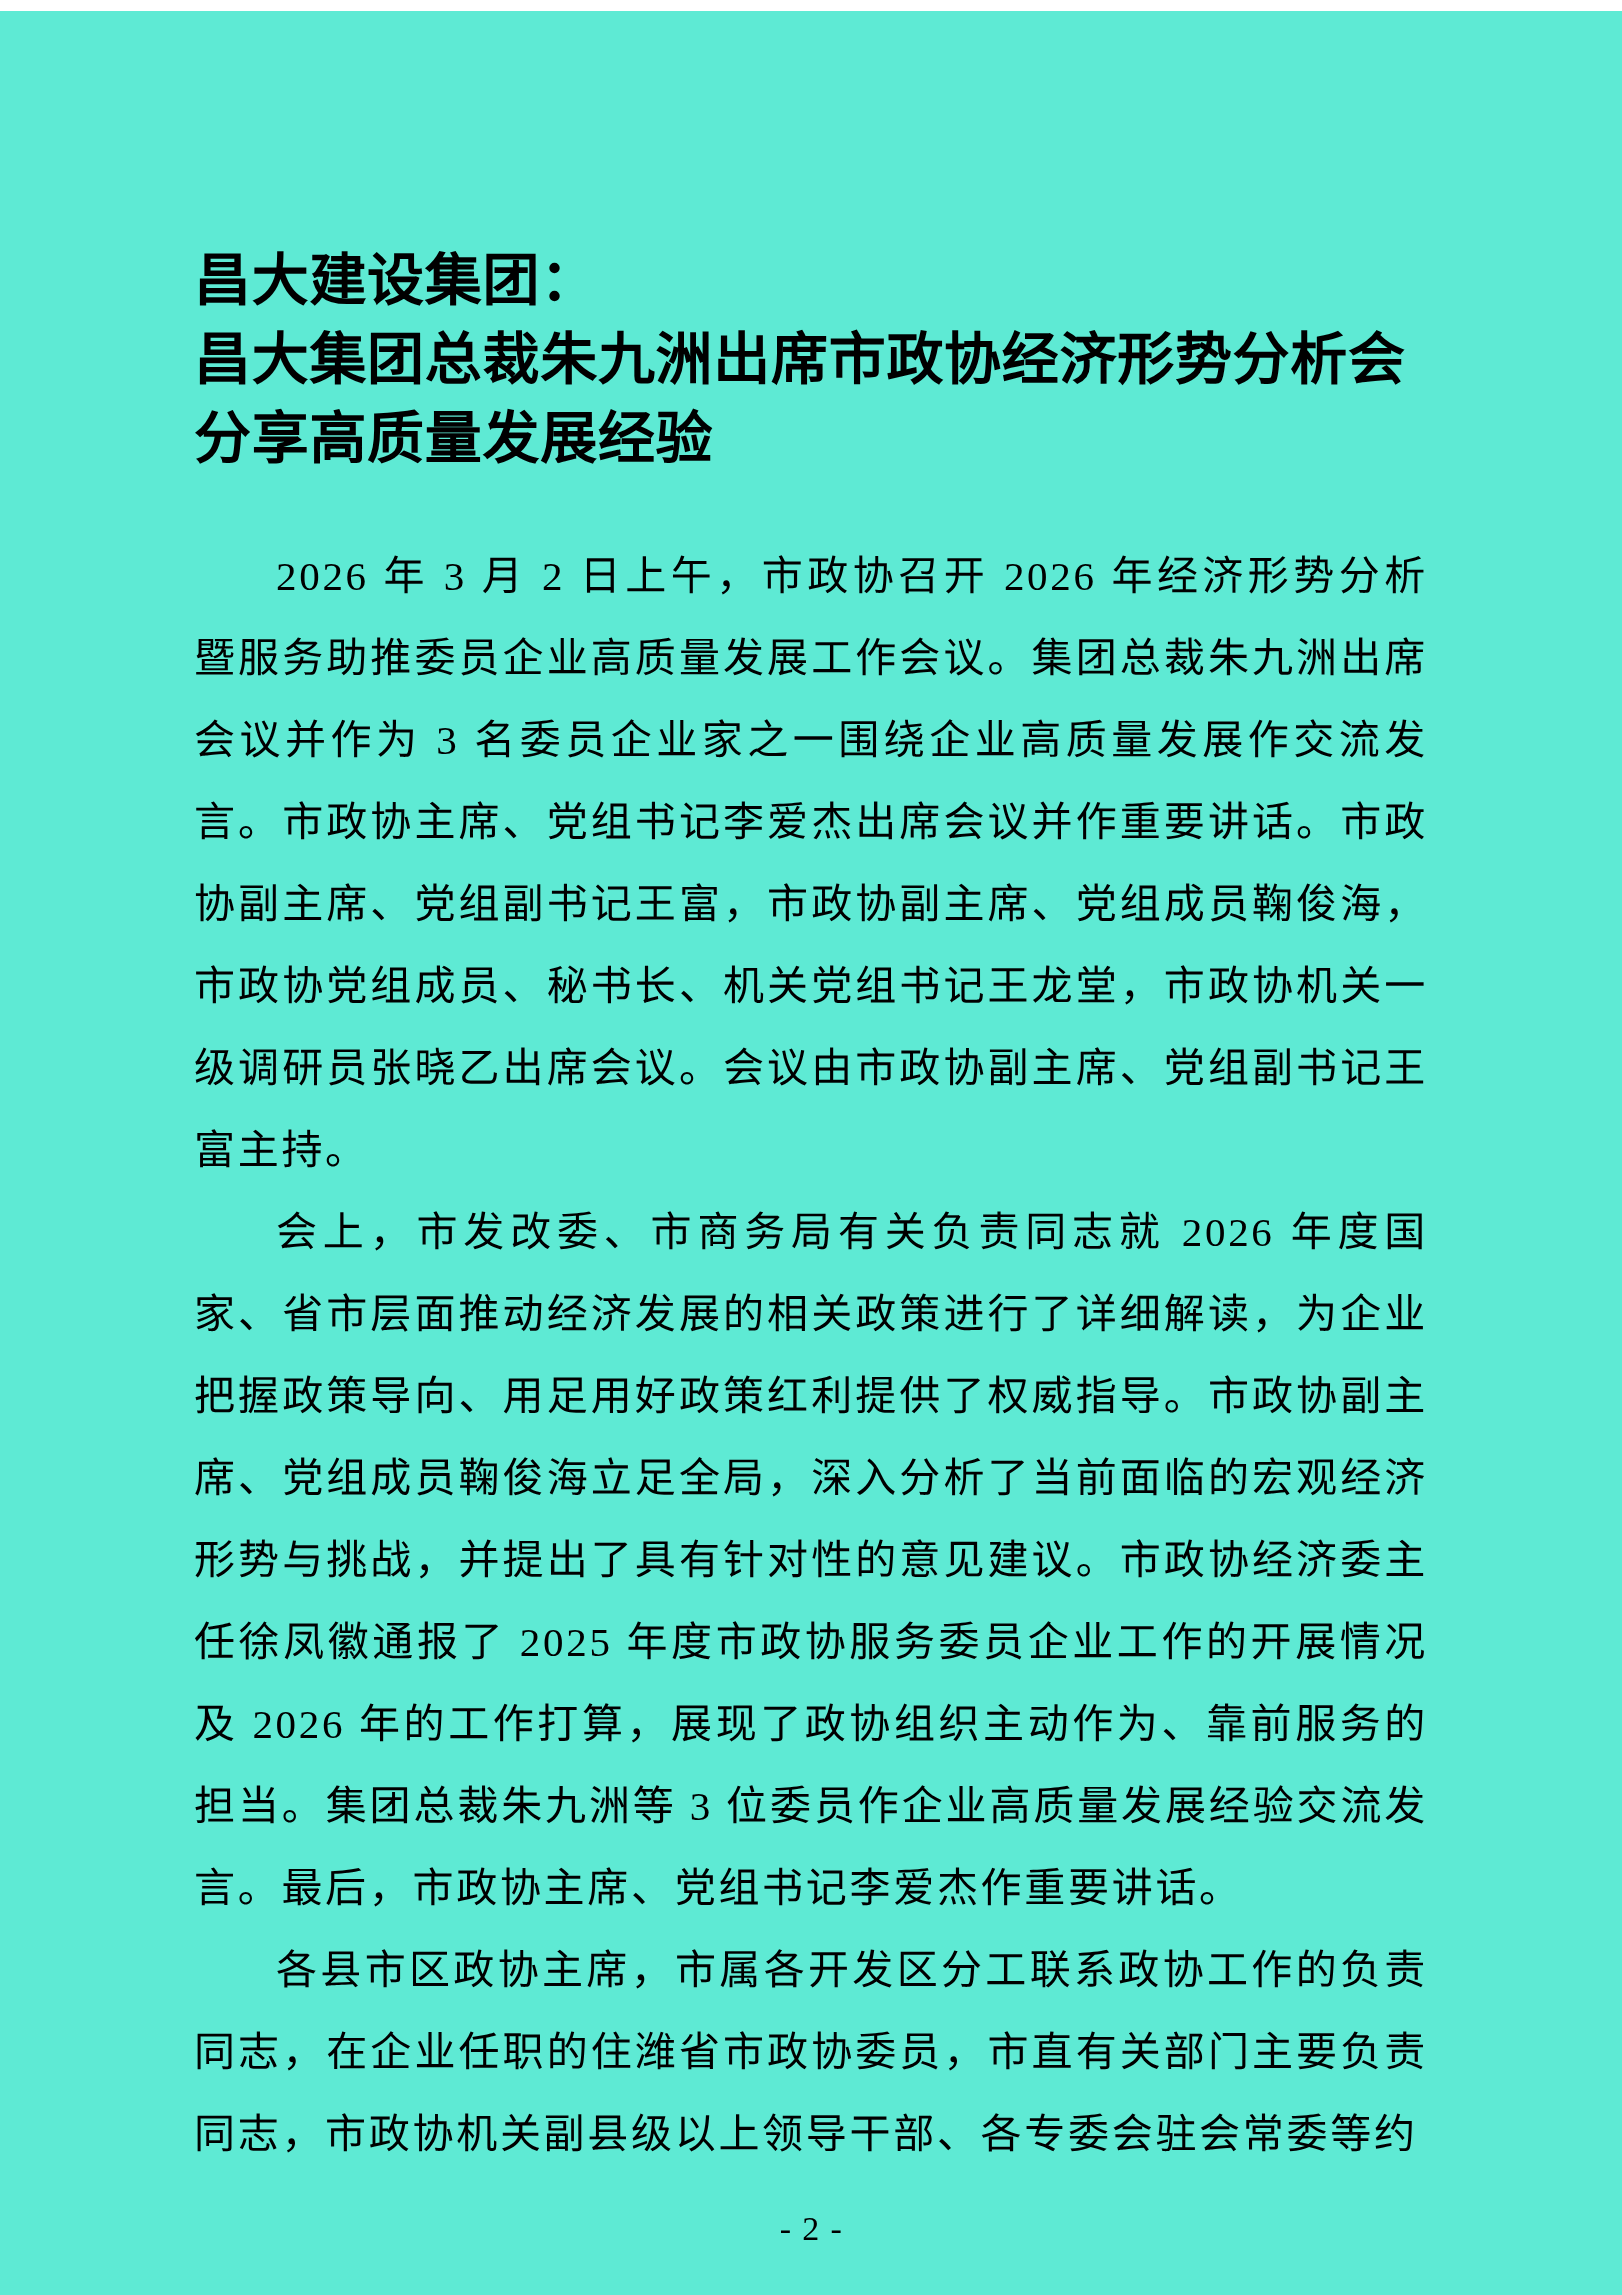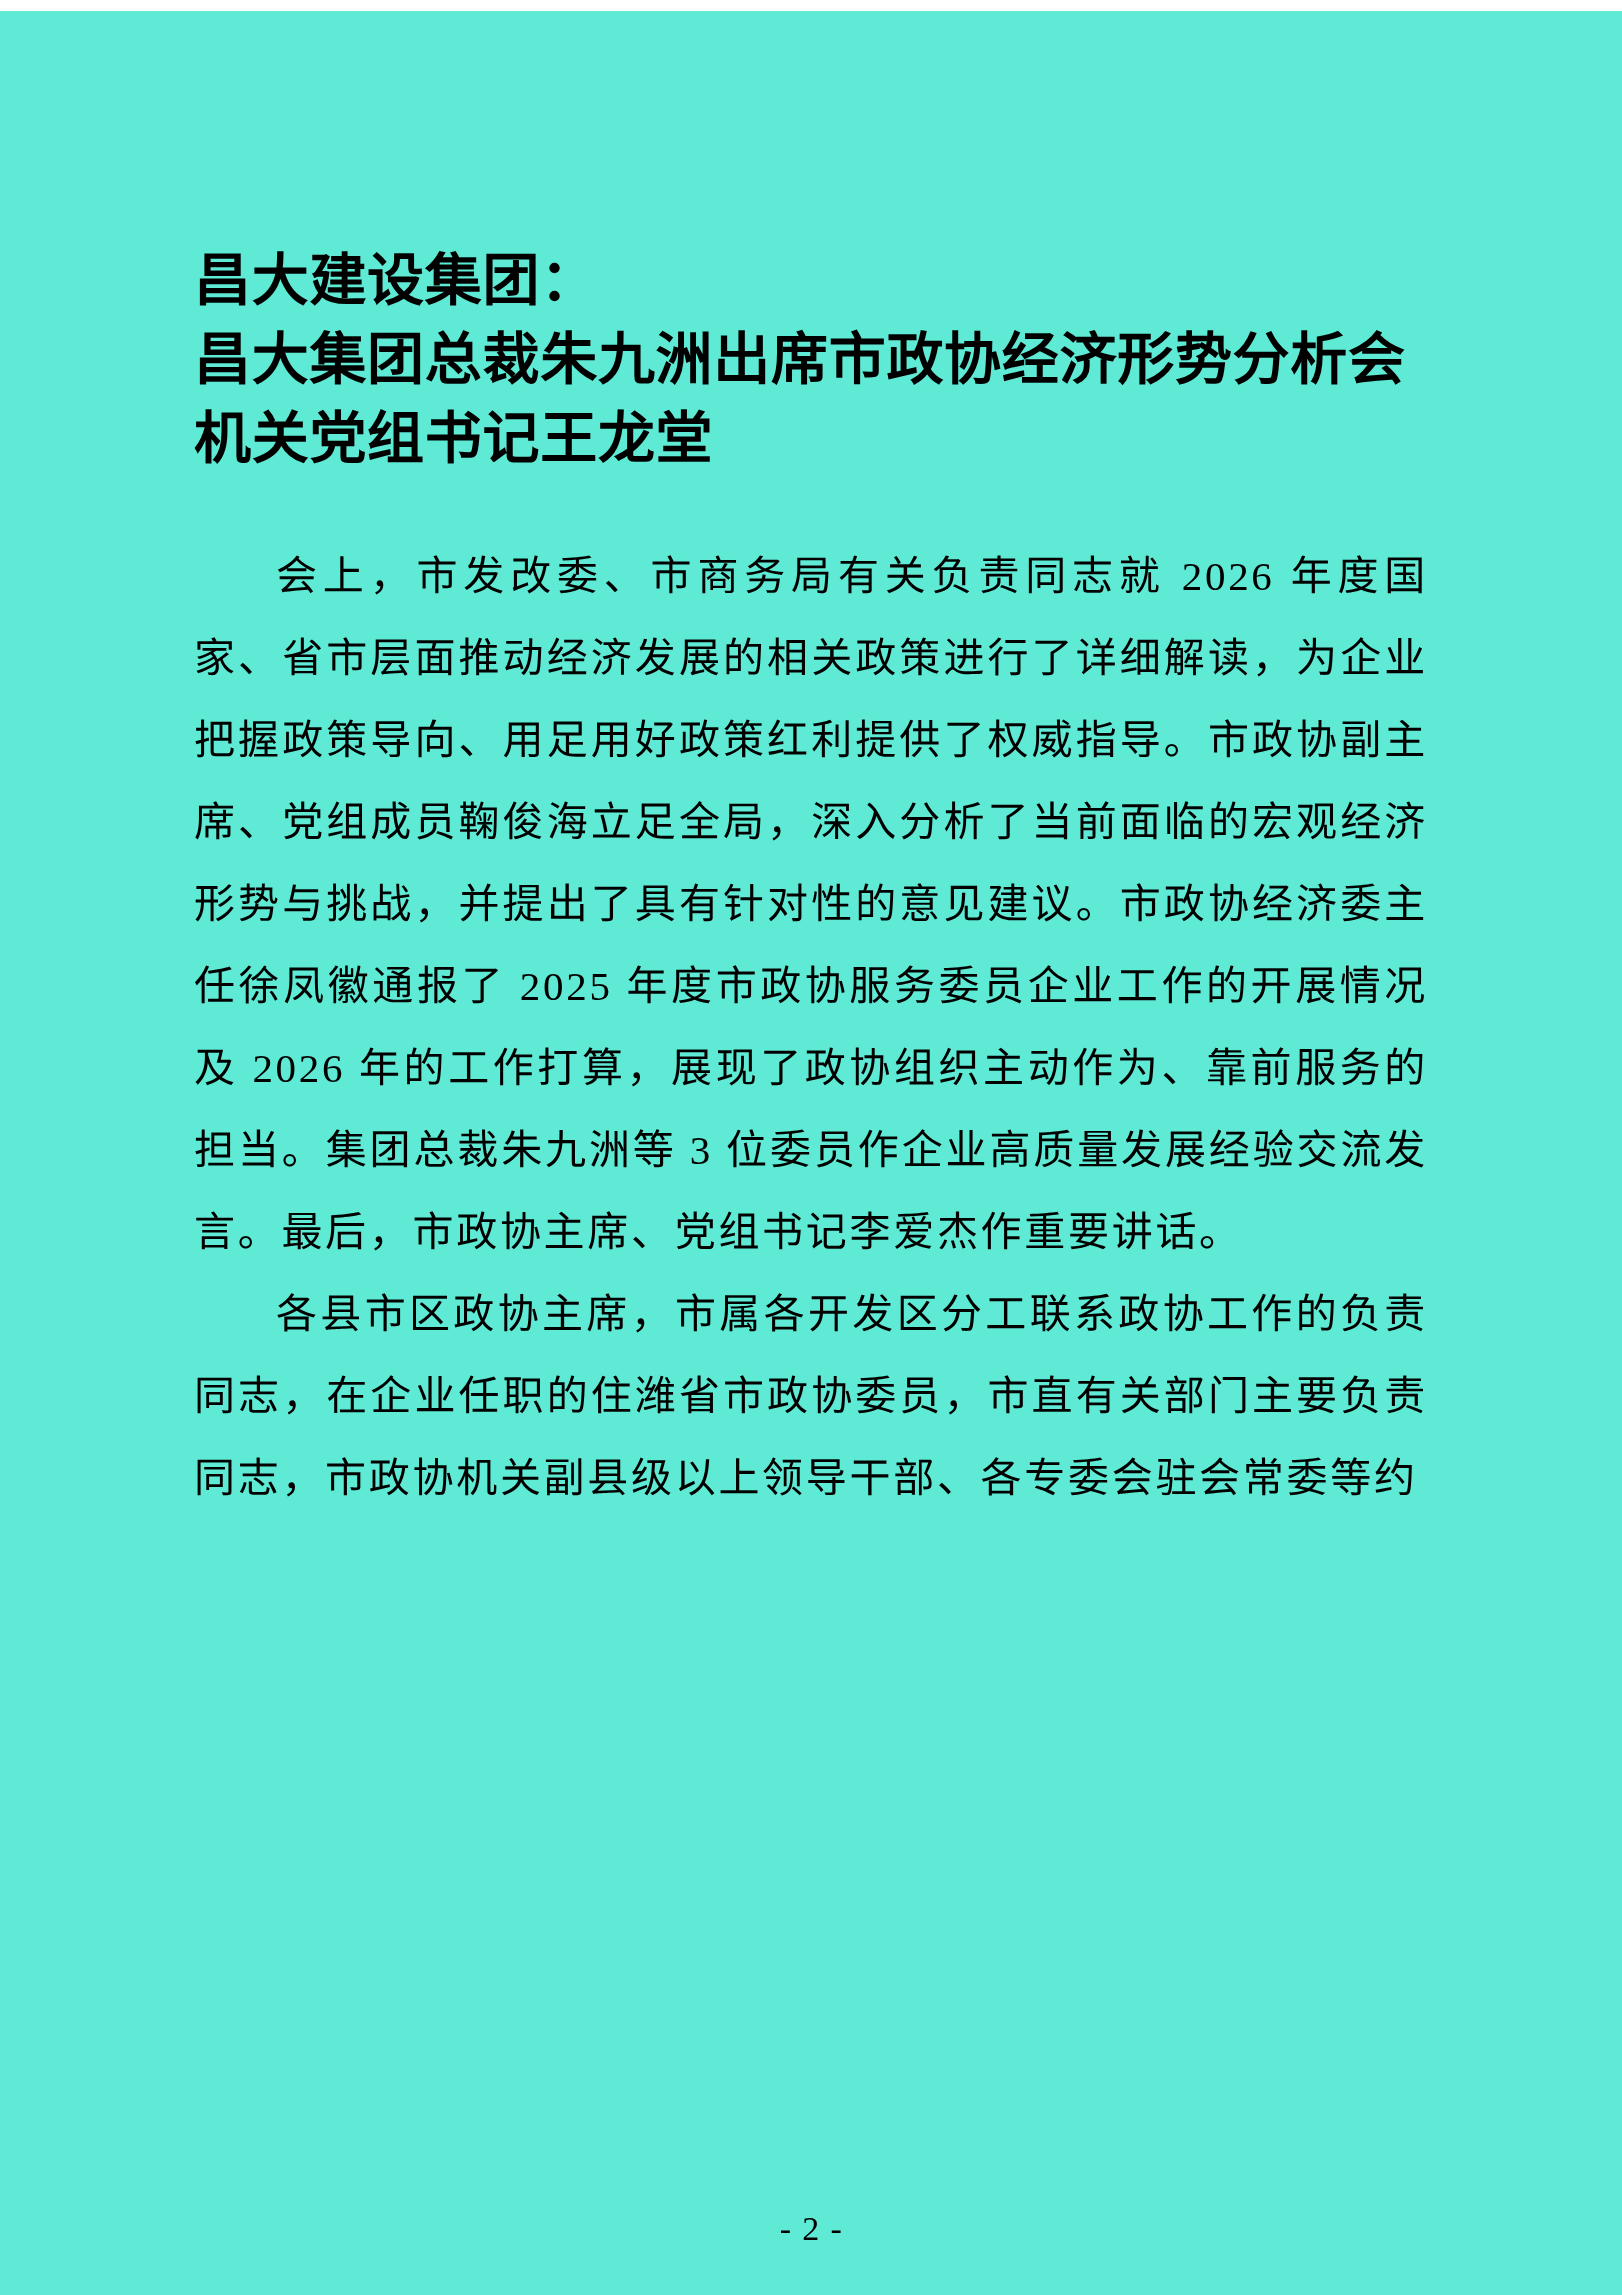--- a/index.html
+++ b/index.html
@@ -60,23 +60,24 @@
   }
 </style>
 </head>
 <body>
 
 <div class="page">
   <div class="content">
     <header class="title-block">
       <div class="title-l1">昌大建设集团：</div>
       <div class="title-l2">昌大集团总裁朱九洲出席市政协经济形势分析会</div>
-      <div class="title-l3">机关党组书记王龙堂</div>
+      <div class="title-l3">分享高质量发展经验</div>
     </header>
     <main class="body-block">
+      <p>2026 年 3 月 2 日上午，市政协召开 2026 年经济形势分析暨服务助推委员企业高质量发展工作会议。集团总裁朱九洲出席会议并作为 3 名委员企业家之一围绕企业高质量发展作交流发言。市政协主席、党组书记李爱杰出席会议并作重要讲话。市政协副主席、党组副书记王富，市政协副主席、党组成员鞠俊海，市政协党组成员、秘书长、机关党组书记王龙堂，市政协机关一级调研员张晓乙出席会议。会议由市政协副主席、党组副书记王富主持。</p>
       <p>会上，市发改委、市商务局有关负责同志就 2026 年度国家、省市层面推动经济发展的相关政策进行了详细解读，为企业把握政策导向、用足用好政策红利提供了权威指导。市政协副主席、党组成员鞠俊海立足全局，深入分析了当前面临的宏观经济形势与挑战，并提出了具有针对性的意见建议。市政协经济委主任徐凤徽通报了 2025 年度市政协服务委员企业工作的开展情况及 2026 年的工作打算，展现了政协组织主动作为、靠前服务的担当。集团总裁朱九洲等 3 位委员作企业高质量发展经验交流发言。最后，市政协主席、党组书记李爱杰作重要讲话。</p>
       <p>各县市区政协主席，市属各开发区分工联系政协工作的负责同志，在企业任职的住潍省市政协委员，市直有关部门主要负责同志，市政协机关副县级以上领导干部、各专委会驻会常委等约</p>
     </main>
   </div>
   <footer class="page-footer">
     <span>- 2 -</span>
   </footer>
 </div>
 
 

